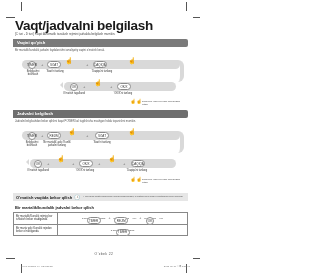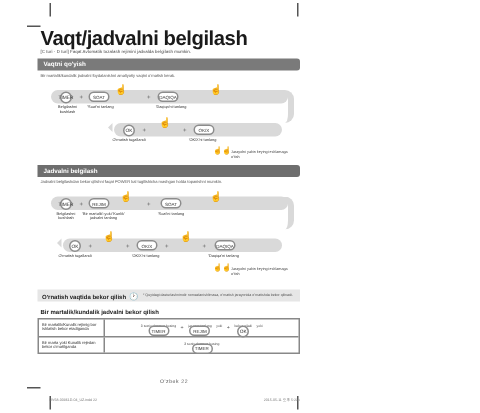--- a/index.html
+++ b/index.html
@@ -4,21 +4,21 @@
 <style>
   html,body{margin:0;padding:0;}
   body{
     width:200px;height:275px;
     background:#ffffff;
     font-family:"Liberation Sans", sans-serif;
     color:#2b2b2b;
     overflow:hidden;
     position:relative;
   }
-  .page{position:absolute;left:16px;top:0;width:200px;height:273px;}
+  .page{position:absolute;left:4px;top:0;width:200px;height:273px;}
 
   
   .crop{position:absolute;background:#555;}
   .cm-tl-v{left:17px;top:2px;width:1px;height:9px;}
   .cm-tl-h{left:2px;top:17px;width:9px;height:1px;}
   .cm-tr-v{left:182px;top:2px;width:1px;height:9px;}
   .cm-tr-h{left:189px;top:17px;width:9px;height:1px;}
   .cm-bl-v{left:17px;top:264px;width:1px;height:9px;}
   .cm-bl-h{left:2px;top:258px;width:9px;height:1px;}
   .cm-br-v{left:182px;top:264px;width:1px;height:9px;}

